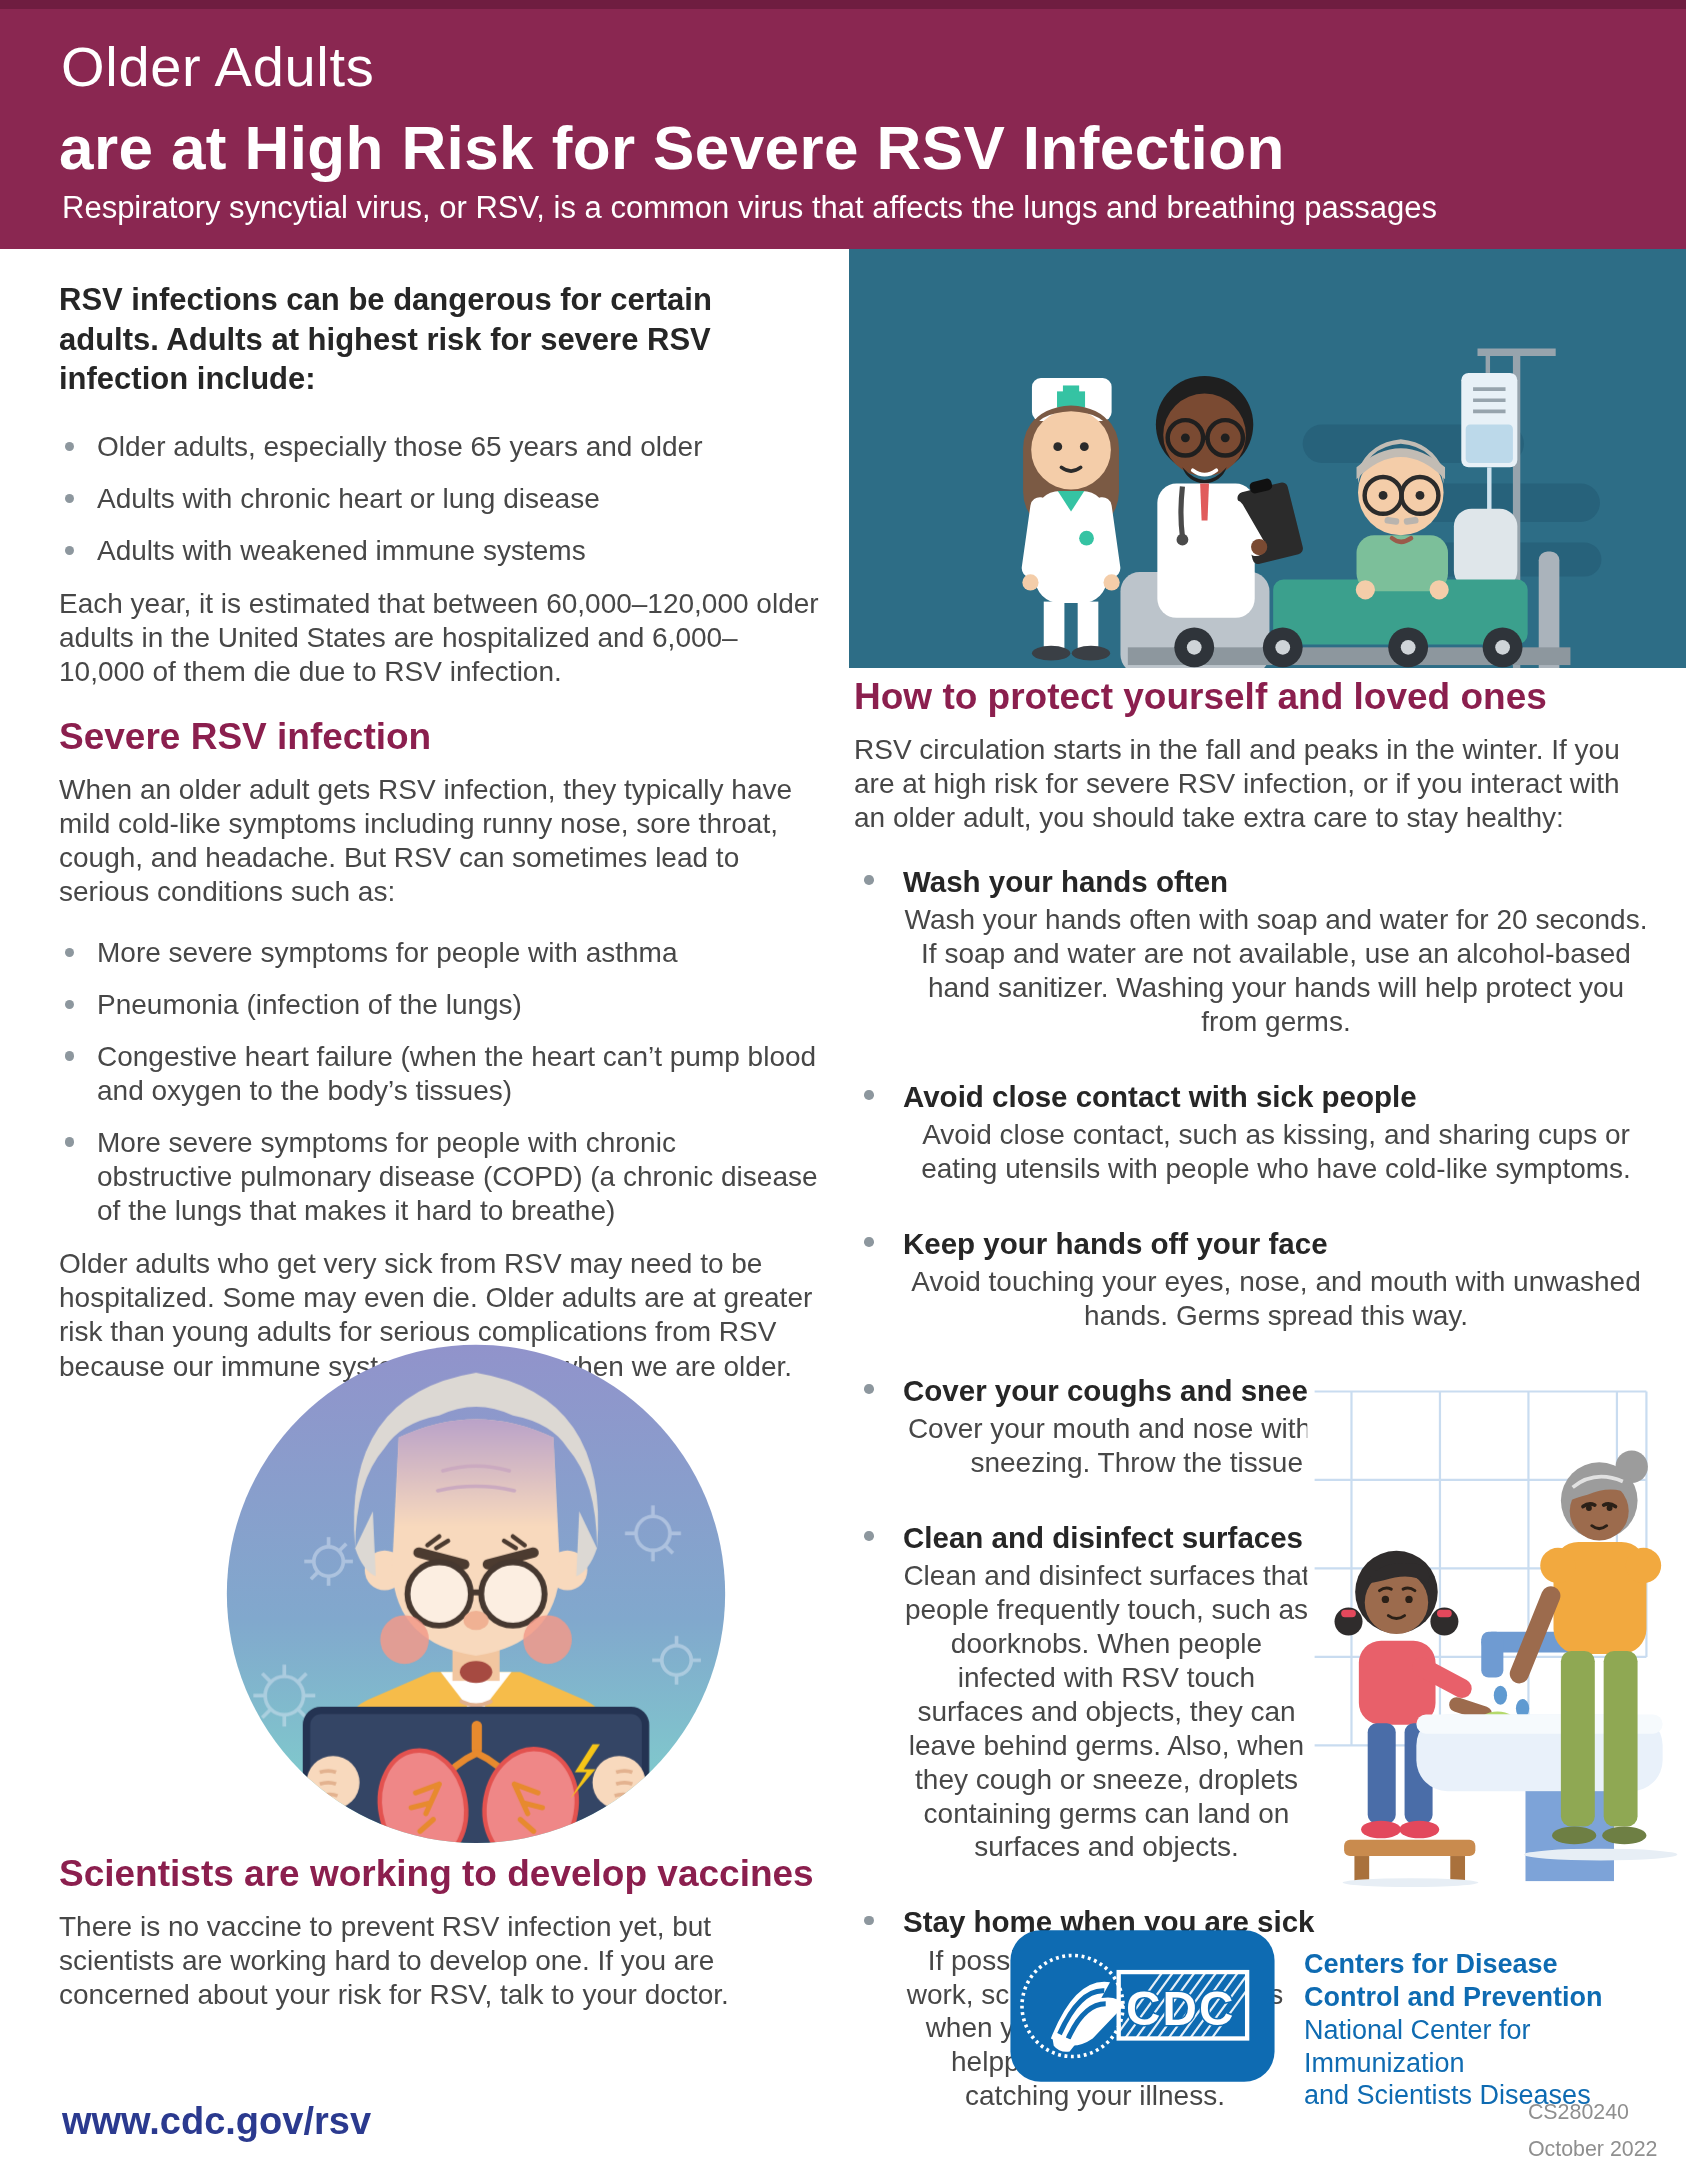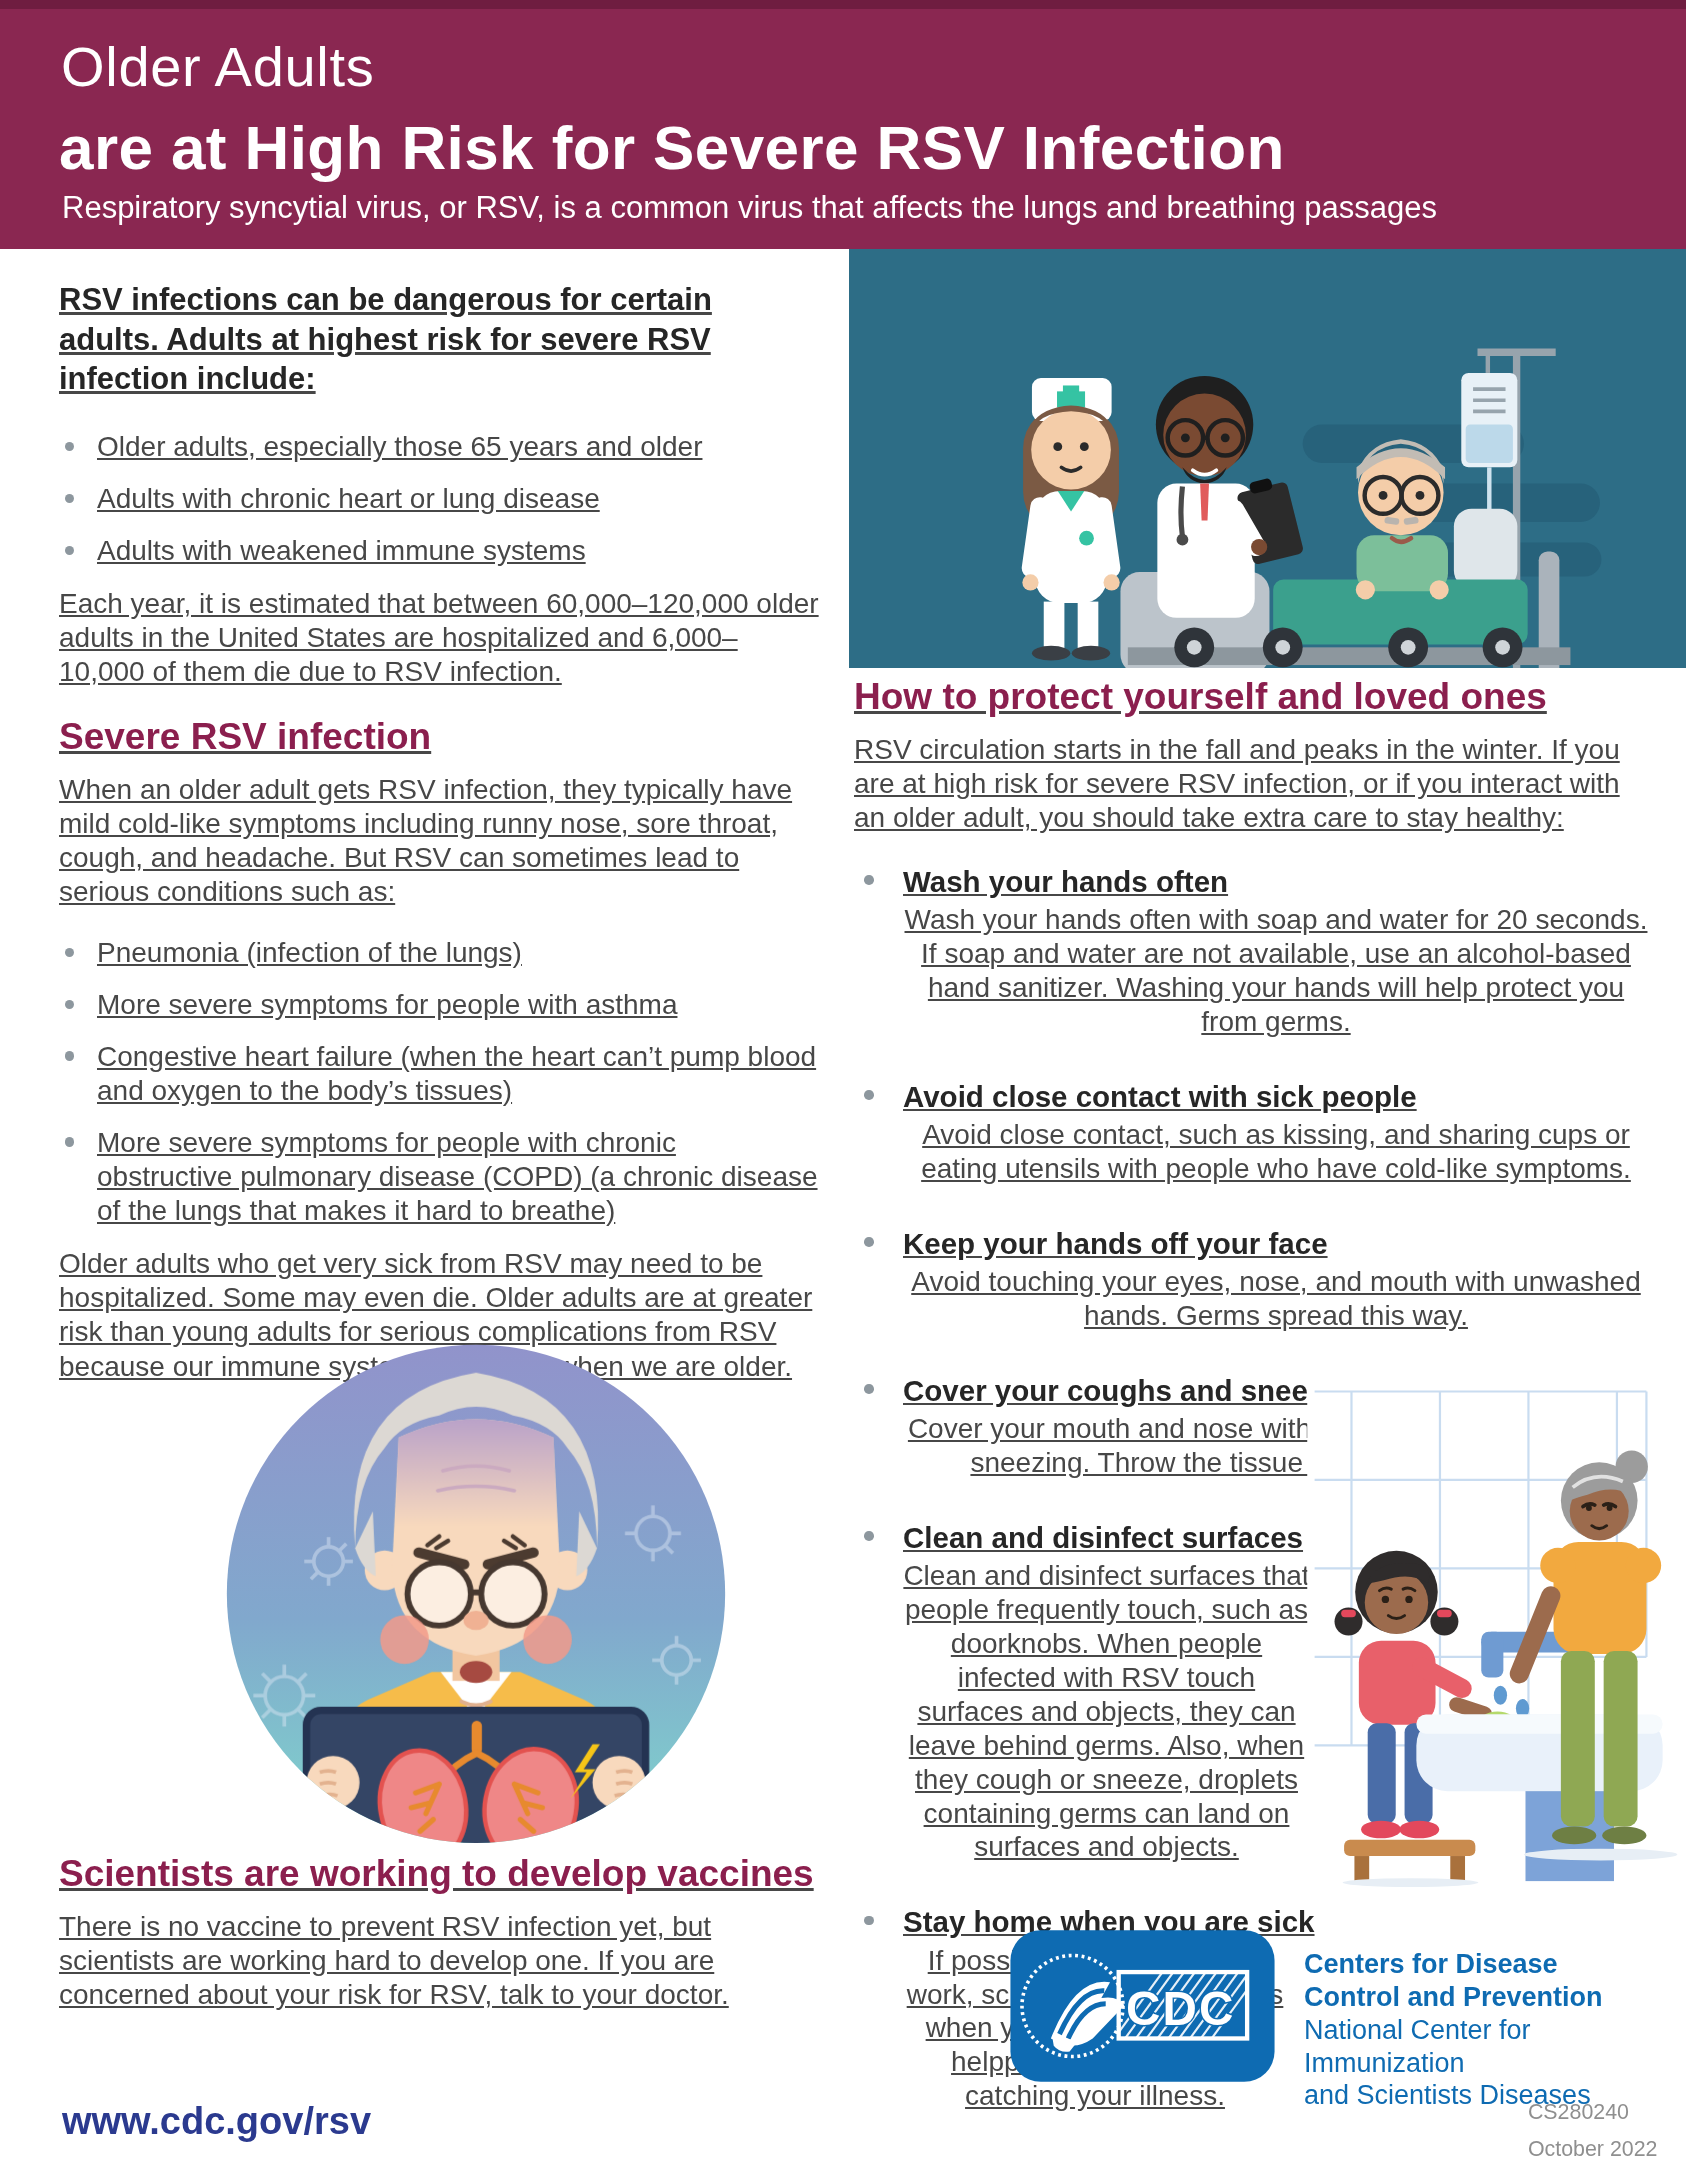--- a/index.html
+++ b/index.html
@@ -10,21 +10,21 @@
   
   .header { position:absolute; left:0; top:0; width:1687px; height:249px; background:#8a2751; color:#ffffff; }
   .header-topline { position:absolute; left:0; top:0; width:100%; height:8.9px; background:#6f1d40; }
   .title-light { position:absolute; left:61px; top:34px; font-size:56px; font-weight:400; letter-spacing:0.7px; }
   .title-bold  { position:absolute; left:59px; top:112px; font-size:62px; font-weight:700; letter-spacing:0.4px; }
   .subtitle    { position:absolute; left:62px; top:190px; font-size:31px; font-weight:400; }
   
   .hero { position:absolute; left:849px; top:249px; width:838px; height:419px; }
   .hero svg, .fig svg { display:block; width:100%; height:100%; }
   
-  .col { color:#474747;text-decoration:underline; }
+  .col { color:#474747; }
   .intro-heading { margin:0 0 31px 0; font-size:31px; line-height:1.28; font-weight:700; color:#262626; }
   .section-heading { margin:0 0 14.8px 0; font-size:37px; font-weight:700; color:#8b1f4e; }
   .para { margin:0 0 26.6px 0; font-size:28px; line-height:1.22; }
   ul.bullets { list-style:none; margin:0 0 19px 0; padding:0; }
   ul.bullets > li { position:relative; padding-left:38px; margin:0 0 17.7px 0; font-size:28px; line-height:1.22; }
   .dot { position:absolute; left:5.9px; top:11.8px; width:9.6px; height:9.6px; border-radius:50%; background:#8d979e; }
   
   .col-left { position:absolute; left:59px; top:280px; width:760px; }
   .xray-fig { position:absolute; left:218px; top:1327px; width:516px; height:516px; }
   .vaccine-block { position:absolute; left:59px; top:1853px; width:764px; }
@@ -175,22 +175,22 @@
       <li><span class="dot"></span><span>Adults with chronic heart or lung disease</span></li>
       <li><span class="dot"></span><span>Adults with weakened immune systems</span></li>
     </ul>
 
     <p class="para">Each year, it is estimated that between 60,000–120,000 older adults in the United States are hospitalized and 6,000–10,000 of them die due to RSV infection.</p>
 
     <h2 class="section-heading">Severe RSV infection</h2>
     <p class="para">When an older adult gets RSV infection, they typically have mild cold-like symptoms including runny nose, sore throat, cough, and headache. But RSV can sometimes lead to serious conditions such as:</p>
 
     <ul class="bullets">
+      <li><span class="dot"></span><span>More severe symptoms for people with asthma</span></li>
       <li><span class="dot"></span><span>Pneumonia (infection of the lungs)</span></li>
-      <li><span class="dot"></span><span>More severe symptoms for people with asthma</span></li>
       <li><span class="dot"></span><span>Congestive heart failure (when the heart can’t pump blood and oxygen to the body’s tissues)</span></li>
       <li><span class="dot"></span><span>More severe symptoms for people with chronic obstructive pulmonary disease (COPD) (a chronic disease of the lungs that makes it hard to breathe)</span></li>
     </ul>
 
     <p class="para">Older adults who get very sick from RSV may need to be hospitalized. Some may even die. Older adults are at greater risk than young adults for serious complications from RSV because our immune systems weakens when we are older.</p>
   </section>
 
   <figure class="xray-fig fig" style="margin:0">
     <svg viewBox="0 0 700 700">
       <defs>

